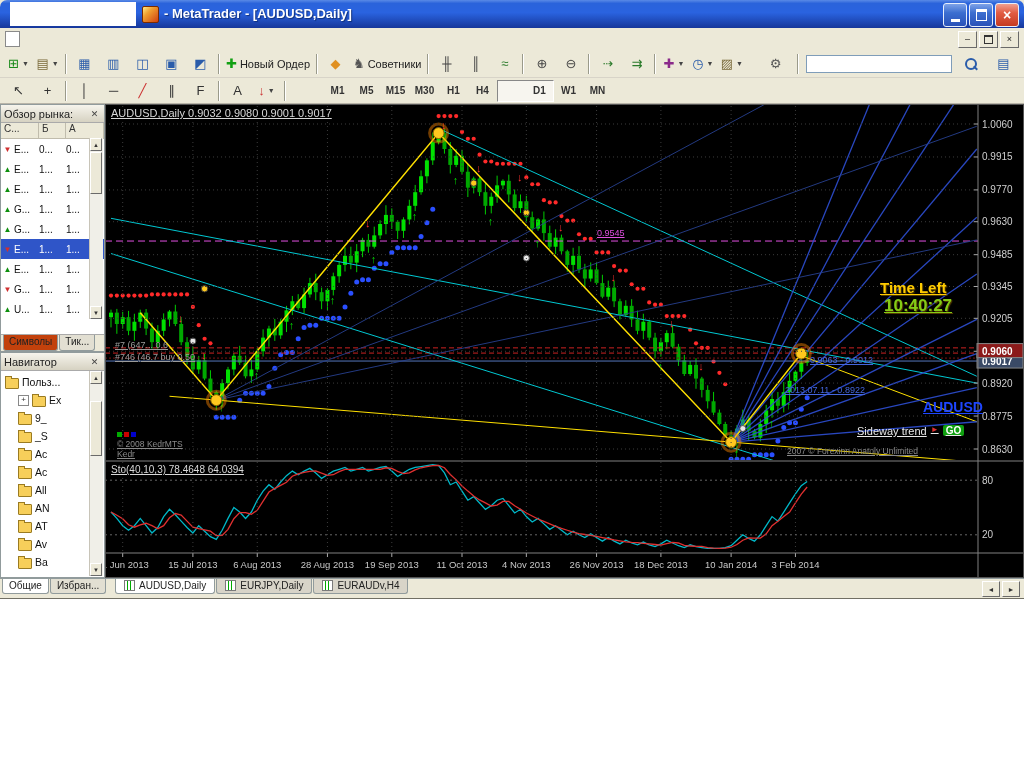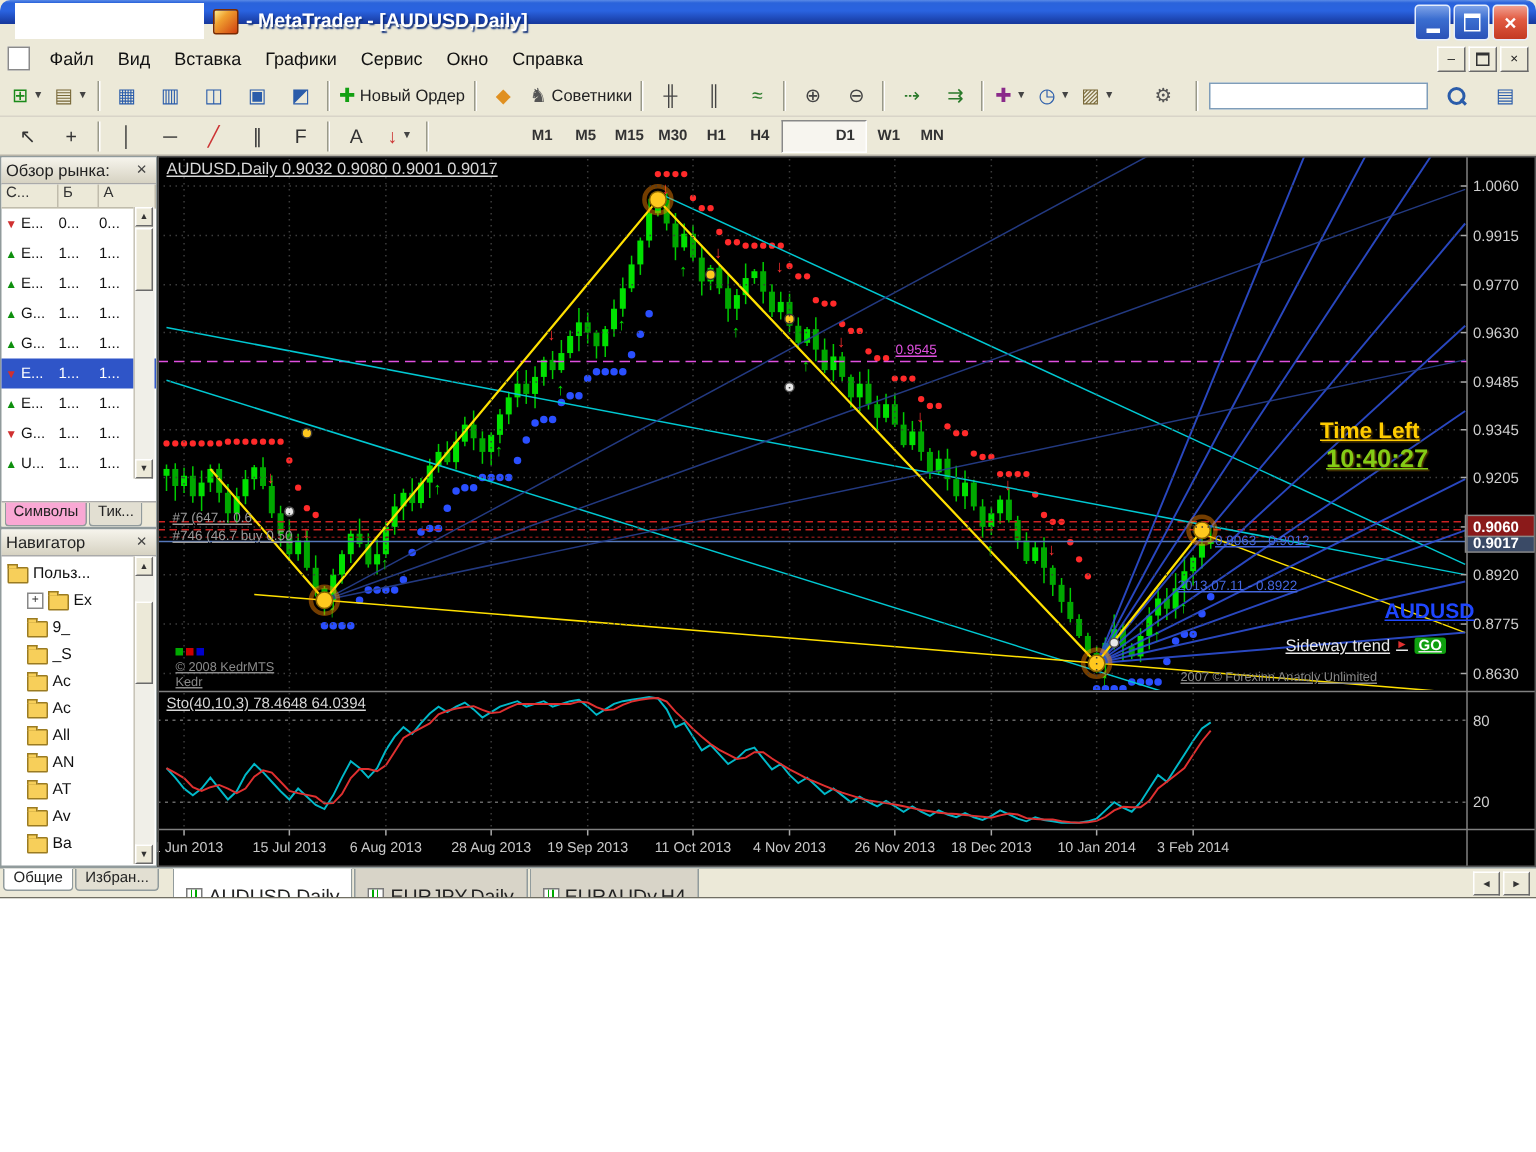--- a/index.html
+++ b/index.html
@@ -1,19 +1,19 @@
 <!DOCTYPE html>
 <html><head>
 <meta charset="utf-8">
 <style>
   html,body{margin:0;padding:0;background:#ffffff;font-family:"Liberation Sans","DejaVu Sans",sans-serif;}
   #app{position:relative;width:1024px;height:598px;background:#ece9d8;border-bottom:1px solid #716f64;overflow:hidden;}
 
   
-  .titlebar{position:absolute;left:0;top:0;width:1024px;height:16px;
+  .titlebar{position:absolute;left:0;top:0;width:1024px;height:28px;
     background:linear-gradient(180deg,#5a8ae6 0%,#2a63db 12%,#2a63e0 45%,#16379b 100%);
     border-radius:7px 7px 0 0;}
   .tb-blank{position:absolute;left:10px;top:2px;width:126px;height:24px;background:#ffffff;}
   .tb-icon{position:absolute;left:142px;top:6px;width:15px;height:15px;border-radius:2px;
     background:linear-gradient(135deg,#ffec8a 0%,#f0a030 35%,#d04010 100%);border:1px solid #7a2a00;}
   .tb-title{position:absolute;left:164px;top:6px;color:#fff;font-weight:bold;font-size:13px;text-shadow:1px 1px 1px #10307a;}
   .tb-controls{position:absolute;right:5px;top:3px;display:flex;gap:2px;}
   .tb-btn{width:22px;height:22px;border-radius:3px;border:1px solid #e6eefc;display:flex;align-items:center;justify-content:center;
     color:#fff;background:linear-gradient(180deg,#7da2e8,#3b6ed0 40%,#2a52b8);}
   .tb-btn.close{background:linear-gradient(180deg,#f0a090,#e25c43 40%,#c43a22);font-weight:bold;font-size:14px;}
@@ -31,21 +31,21 @@
   
   .toolbar{position:absolute;left:0;width:1024px;background:#ece9d8;display:flex;align-items:center;padding-left:4px;box-sizing:border-box;}
   #toolbar1{top:50px;height:28px;border-bottom:1px solid #d8d4c8;}
   #toolbar2{top:78px;height:26px;border-bottom:1px solid #b8b4a8;}
   .tbtn{min-width:23px;height:22px;display:flex;align-items:center;justify-content:center;gap:3px;padding:0 2px;font-size:13px;border:1px solid transparent;}
   .tbtn .lbl{font-size:11px;color:#222;}
   .tbtn .drop{font-size:7px;color:#444;}
   .tsep{width:0;height:20px;border-left:1px solid #9a9a8a;border-right:1px solid #ffffff;margin:0 3px;}
   .search-wrap{margin-left:auto;display:flex;align-items:center;gap:4px;margin-right:6px;}
   .search-input{width:138px;height:16px;border:1px solid #7f9db9;font-size:11px;padding:0 3px;}
-  .tf-group{display:flex;margin-left:58px;}
+  .tf-group{display:flex;margin-left:34px;}
   .tf{width:27px;height:20px;font-size:10px;font-weight:bold;color:#333;display:flex;align-items:center;justify-content:center;border:1px solid transparent;}
   .tf.active{background:#f7f5ef;border:1px solid;border-color:#888 #fff #fff #888;padding-left:28px;}
 
   
   .panel{position:absolute;left:0;width:105px;background:#fff;border:1px solid #919b9c;box-sizing:border-box;}
   #market-watch{top:104px;height:248px;}
   #navigator{top:352px;height:226px;}
   .panel-head{height:17px;background:linear-gradient(180deg,#f6f4ec,#d6d2c2);border-bottom:1px solid #aaa;
     display:flex;align-items:center;font-size:11px;padding:0 3px;color:#222;}
   .panel-close{margin-left:auto;width:13px;text-align:center;font-size:9px;color:#444;}
@@ -57,21 +57,21 @@
   .mw-row .sym{width:25px;}
   .mw-row .b{width:27px;}
   .mw-row .a{flex:1;}
   .mw-row.selected{background:#2f55c8;color:#fff;}
   .scrollv{position:absolute;width:13px;background:#f0efe8;border-left:1px solid #c8c4b8;}
   .sb-btn{position:absolute;left:0;width:12px;height:13px;background:#ece9d8;border:1px solid;border-color:#fff #6a6a6a #6a6a6a #fff;
     font-size:6px;color:#333;display:flex;align-items:center;justify-content:center;box-sizing:border-box;}
   .sb-thumb{position:absolute;left:0;width:12px;background:#ece9d8;border:1px solid;border-color:#fff #6a6a6a #6a6a6a #fff;box-sizing:border-box;}
   .panel-tabs{position:absolute;left:0;bottom:0;width:100%;height:17px;display:flex;background:#ece9d8;border-top:1px solid #aaa;padding:0 0 0 2px;gap:1px;box-sizing:border-box;font-size:10px;}
   .mtab{padding:1px 5px;border:1px solid #919b9c;border-top:none;border-radius:0 0 3px 3px;background:#e2dfd2;color:#222;}
-  .mtab.active{background:#f9a8d4;}
+  .mtab.active{background:#c2410c;}
   .tree-row{height:18px;display:flex;align-items:center;gap:3px;padding-left:4px;font-size:10.5px;color:#111;}
   .tree-row.child{padding-left:17px;}
   .expander{width:9px;height:9px;border:1px solid #888;background:#fff;font-size:8px;line-height:7px;text-align:center;color:#333;flex:none;}
   .folder{width:12px;height:9px;background:#f7cf5a;border:1px solid #9a7b22;border-radius:1px;position:relative;flex:none;margin-top:2px;}
   .folder::before{content:"";position:absolute;left:-1px;top:-3px;width:5px;height:2px;background:#f7cf5a;border:1px solid #9a7b22;border-bottom:none;}
 
   
   #chart-area{position:absolute;left:105px;top:104px;width:919px;height:474px;background:#000;}
   #chart-svg{position:absolute;left:0;top:0;}
   .ov{position:absolute;white-space:nowrap;pointer-events:none;text-decoration:underline;}
@@ -91,21 +91,21 @@
   .ov-pn{left:705px;top:251px;color:#4466dd;font-size:9px;}
   .ov-mg{left:468px;top:124px;color:#e050e0;font-size:9px;margin-left:24px;}
   .ov-sto{left:6px;top:360px;color:#d8d8d8;font-size:10px;}
 
   
   #bottom-strip{position:absolute;left:0;top:578px;width:1024px;height:20px;background:#ece9d8;border-top:1px solid #919b9c;display:flex;align-items:flex-start;box-sizing:border-box;}
   .left-tabs{width:105px;display:flex;padding-left:2px;gap:1px;flex:none;}
   .btab{font-size:10px;padding:1px 6px 2px;border:1px solid #919b9c;border-top:none;border-radius:0 0 3px 3px;background:#e2dfd2;color:#222;}
   .btab.active{background:#fff;}
   .chart-tabs{display:flex;gap:1px;padding-left:8px;}
-  .ctab{font-size:13px;padding:11px 8px 2px;border:1px solid #919b9c;border-top:none;border-radius:0 0 3px 3px;background:#d8d4c8;color:#222;display:flex;gap:4px;align-items:center;}
+  .ctab{font-size:10px;padding:1px 8px 2px;border:1px solid #919b9c;border-top:none;border-radius:0 0 3px 3px;background:#d8d4c8;color:#222;display:flex;gap:4px;align-items:center;}
   .ctab.active{background:#fff;}
   .mini-chart{width:9px;height:9px;border:1px solid #7a7a7a;background:#fff;
     background-image:linear-gradient(90deg,transparent 2px,#0a0 2px,#0a0 3px,transparent 3px,transparent 5px,#0a0 5px,#0a0 6px,transparent 6px);}
   .tab-scrolls{margin-left:auto;display:flex;gap:2px;margin-right:4px;margin-top:2px;}
   .tsb{width:16px;height:14px;font-size:7px;background:#ece9d8;border:1px solid;border-color:#fff #6a6a6a #6a6a6a #fff;display:flex;align-items:center;justify-content:center;color:#333;}
 </style>
 </head>
 <body>
 
 <div id="app">
@@ -122,29 +122,20 @@
           <span class="g-restore"></span>
         </div>
       <div class="tb-btn close">
           <span>×</span>
         </div>
     </div>
   </div>
 
   <div class="menubar">
     <div class="menu-doc"></div>
-    <div id="menu-items" style="display:flex;">
-        <span class="menu-item">Файл</span>
-        <span class="menu-item">Вид</span>
-        <span class="menu-item">Вставка</span>
-        <span class="menu-item">Графики</span>
-        <span class="menu-item">Сервис</span>
-        <span class="menu-item">Окно</span>
-        <span class="menu-item">Справка</span>
-      </div>
     <div class="mdi">
       <div class="mdi-btn">–</div>
       <div class="mdi-btn">
           <span class="g-restore" style="border-color:#333;width:7px;height:6px;border-top-width:2px;"></span>
         </div>
       <div class="mdi-btn">×</div>
     </div>
   </div>
 
   <div class="toolbar" id="toolbar1">

